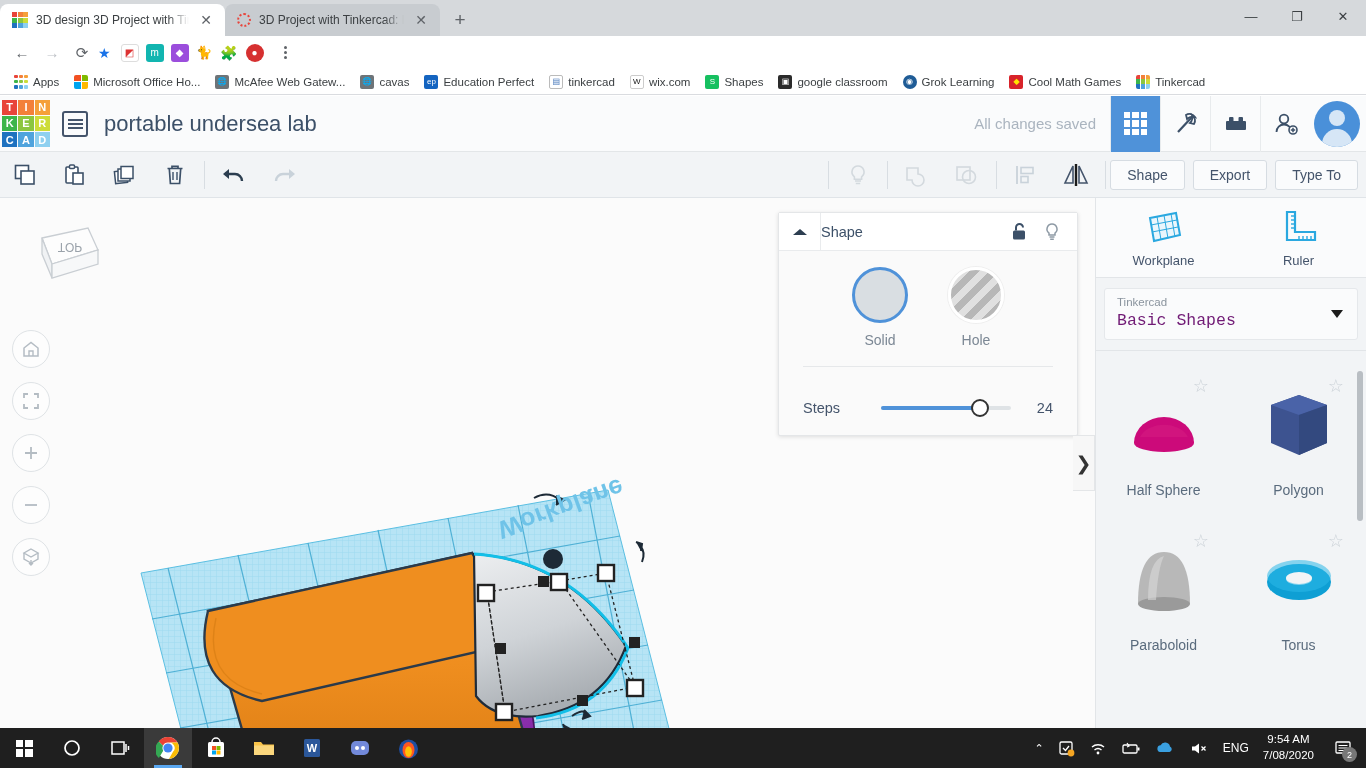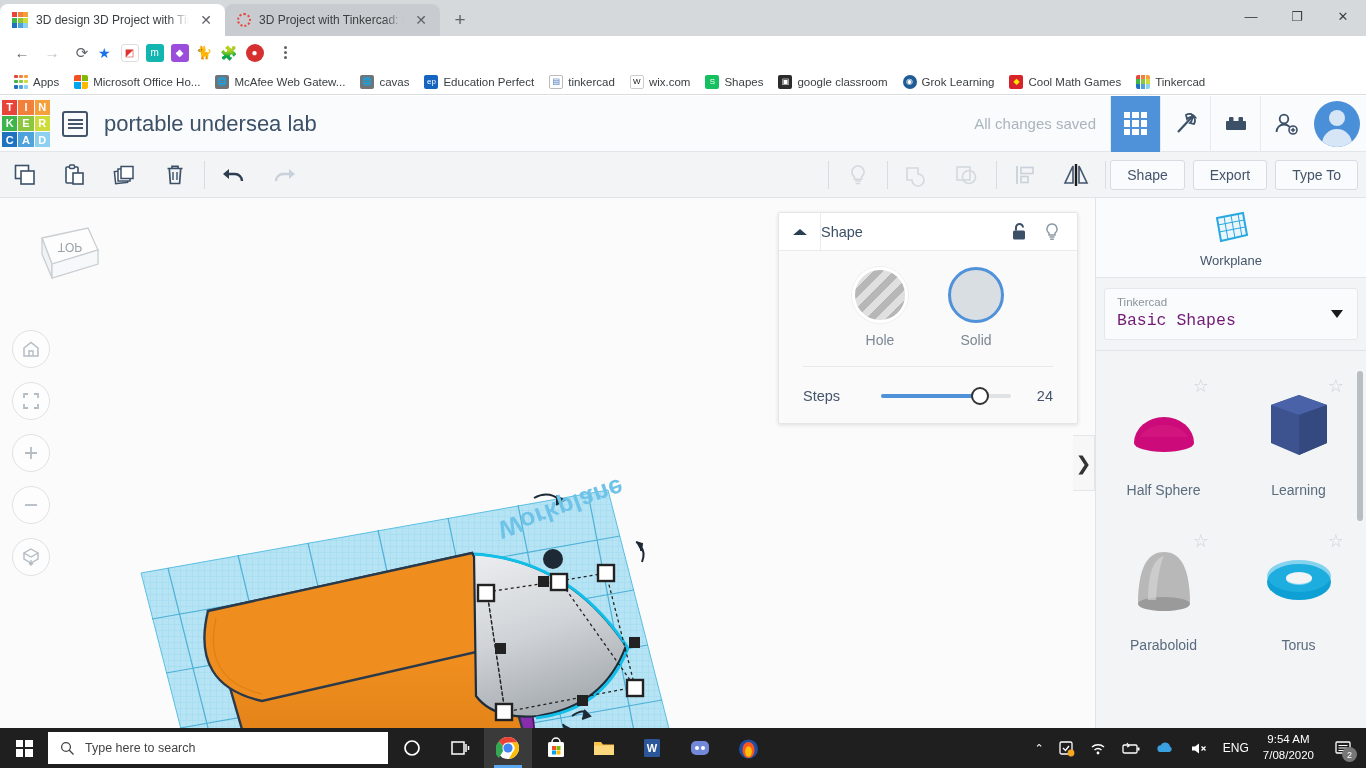--- a/index.html
+++ b/index.html
@@ -149,21 +149,21 @@
   .sp-body{ padding:16px 24px 18px; }
   .swatch-row{ display:flex; gap:40px; justify-content:center; }
   .swatch-item{ text-align:center; cursor:pointer;}
   .swatch{ width:56px;height:56px;border-radius:50%;}
   .swatch.solid{ background:#d9dee2; border:3px solid #4f92d9; }
   .swatch.hole{
     background:repeating-linear-gradient(135deg,#b7b7b7 0 7px,#e0e0e0 7px 14px);
     border:3px solid #fff; box-shadow:0 0 0 1px #eee;}
   .swatch-lbl{ margin-top:9px;font-size:14px;color:#7b8794;}
   .sp-divider{ height:1px;background:#e6e8ea;margin:18px 0 0;}
-  .steps-row{ display:flex;align-items:center;margin-top:20px;}
+  .steps-row{ display:flex;align-items:center;margin-top:32px;}
   .steps-lbl{ font-size:14.5px;color:#44546b;width:78px;}
   .slider{ flex:1;position:relative;height:18px;display:flex;align-items:center;}
   .slider .track{ height:4px;width:100%;background:#dfe3e6;border-radius:2px;}
   .slider .fill{ position:absolute;left:0;height:4px;background:#4f92d9;border-radius:2px;width:76%;}
   .slider .knob{ position:absolute;left:73%;width:18px;height:18px;border-radius:50%;
     background:#fff;border:2px solid #333;cursor:pointer;}
   .steps-val{ width:42px;text-align:right;font-size:14.5px;color:#44546b;}
   .panel-expand{
     position:absolute; left:1073px; top:435px; width:22px;height:56px;
     background:#f7f7f7;border:1px solid #e4e6e8;border-left:none;
@@ -674,26 +674,26 @@
         </svg>
         <svg width="18" height="20" viewBox="0 0 18 20">
           <path d="M9 2a5 5 0 0 0-3 9v2h6v-2a5 5 0 0 0-3-9z" fill="none" stroke="#8e9aa5" stroke-width="1.5"></path>
           <path d="M6.5 15h5M7.2 17.3h3.6" stroke="#8e9aa5" stroke-width="1.4"></path>
         </svg>
       </div>
     </div>
     <div class="sp-body">
       <div class="swatch-row">
         <div class="swatch-item">
+          <div class="swatch solid"></div>
+          <div class="swatch-lbl">Solid</div>
+        </div>
+        <div class="swatch-item">
           <div class="swatch hole"></div>
           <div class="swatch-lbl">Hole</div>
-        </div>
-        <div class="swatch-item">
-          <div class="swatch solid"></div>
-          <div class="swatch-lbl">Solid</div>
         </div>
       </div>
       <div class="sp-divider"></div>
       <div class="steps-row">
         <div class="steps-lbl">Steps</div>
         <div class="slider">
           <div class="track"></div>
           <div class="fill" id="slfill" style="width: 76%;"></div>
           <div class="knob" id="slknob" style="left: calc(76% - 9px);"></div>
         </div>
@@ -710,20 +710,36 @@
           <polygon points="8,10 34,5 38,27 12,33" fill="#eaf6fc" stroke="#2aa8e0" stroke-width="2"></polygon>
           <g stroke="#2aa8e0" stroke-width="1">
             <line x1="15" y1="8.6" x2="19" y2="31.8"></line>
             <line x1="22" y1="7.2" x2="26" y2="30.4"></line>
             <line x1="29" y1="5.8" x2="33" y2="29"></line>
             <line x1="9" y1="17" x2="35" y2="12"></line>
             <line x1="10" y1="24" x2="36" y2="19"></line>
           </g>
         </svg>
         <span>Workplane</span>
+      </div>
+      <div class="sb-tool">
+        <svg width="44" height="38" viewBox="0 0 44 38">
+          <path d="M10 4h8v20h20v8H10z" fill="none" stroke="#2aa8e0" stroke-width="2.2"></path>
+          <g stroke="#2aa8e0" stroke-width="1.4">
+            <line x1="14" y1="8" x2="18" y2="8"></line>
+              <line x1="14" y1="12" x2="18" y2="12"></line>
+            <line x1="14" y1="16" x2="18" y2="16"></line>
+              <line x1="14" y1="20" x2="18" y2="20"></line>
+            <line x1="22" y1="28" x2="22" y2="32"></line>
+              <line x1="26" y1="28" x2="26" y2="32"></line>
+            <line x1="30" y1="28" x2="30" y2="32"></line>
+              <line x1="34" y1="28" x2="34" y2="32"></line>
+          </g>
+        </svg>
+        <span>Ruler</span>
       </div>
     </div>
 
     <div class="sb-select-wrap">
       <div class="sb-select">
         <div class="cat">Tinkercad</div>
         <div class="val">Basic Shapes</div>
         <div class="caret"></div>
       </div>
     </div>
@@ -739,21 +755,21 @@
             </svg>
             <div class="nm">Half Sphere</div>
           </div>
           <div class="shape-cell">
             <div class="star">☆</div>
             <svg width="92" height="78" viewBox="0 0 92 78">
               <polygon points="46,8 74,18 74,56 46,68 18,56 18,18" fill="#3d5390"></polygon>
               <polygon points="46,8 74,18 46,28 18,18" fill="#4a63a8"></polygon>
               <polygon points="46,28 74,18 74,56 46,68" fill="#33497f"></polygon>
             </svg>
-            <div class="nm">Learning</div>
+            <div class="nm">Polygon</div>
           </div>
           <div class="shape-cell">
             <div class="star">☆</div>
             <svg width="92" height="78" viewBox="0 0 92 78">
               <path d="M20 62 Q20 10 46 10 Q72 10 72 62 Z" fill="#b8b8b8"></path>
               <ellipse cx="46" cy="62" rx="26" ry="7" fill="#9a9a9a"></ellipse>
               <path d="M30 58 Q30 18 46 14 Q40 26 38 58 Z" fill="#d8d8d8" opacity=".6"></path>
             </svg>
             <div class="nm">Paraboloid</div>
           </div>
@@ -774,27 +790,20 @@
 
   <div class="taskbar">
     <div class="start">
       <div class="winlogo">
           <i></i>
           <i></i>
           <i></i>
           <i></i>
         </div>
     </div>
-    <div class="searchbox">
-      <svg width="15" height="15" viewBox="0 0 15 15">
-        <circle cx="6" cy="6" r="4.4" fill="none" stroke="#444" stroke-width="1.3"></circle>
-        <path d="M9.3 9.3 L13.5 13.5" stroke="#444" stroke-width="1.3"></path>
-      </svg>
-      <span>Type here to search</span>
-    </div>
 
     <div class="tb-app">
       <svg width="20" height="20" viewBox="0 0 20 20">
         <circle cx="10" cy="10" r="7" fill="none" stroke="#fff" stroke-width="1.7"></circle>
       </svg>
     </div>
     <div class="tb-app">
       <svg width="22" height="20" viewBox="0 0 22 20">
         <rect x="3" y="4" width="12" height="12" fill="none" stroke="#fff" stroke-width="1.5"></rect>
         <path d="M17 6v8M19.5 8v4" stroke="#fff" stroke-width="1.5"></path>

